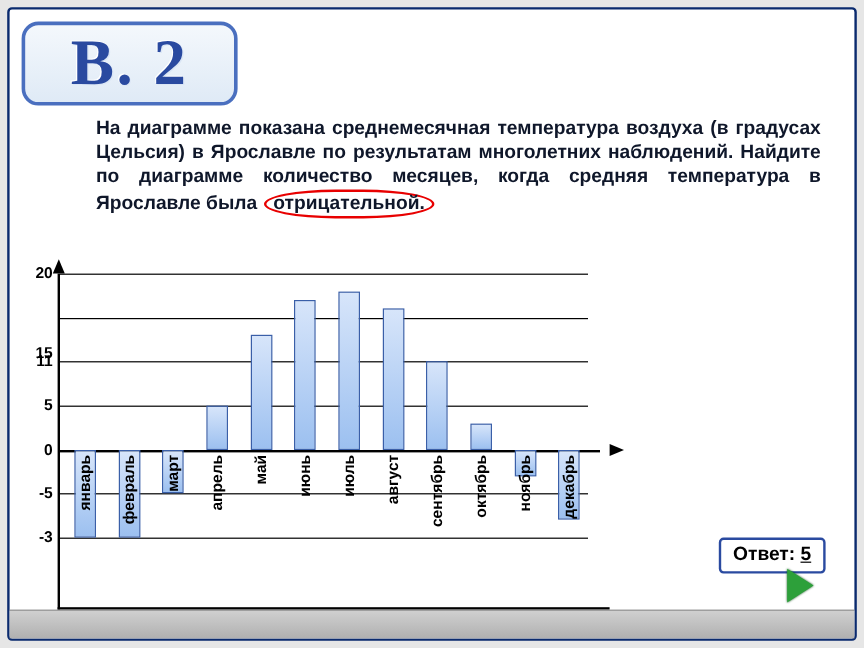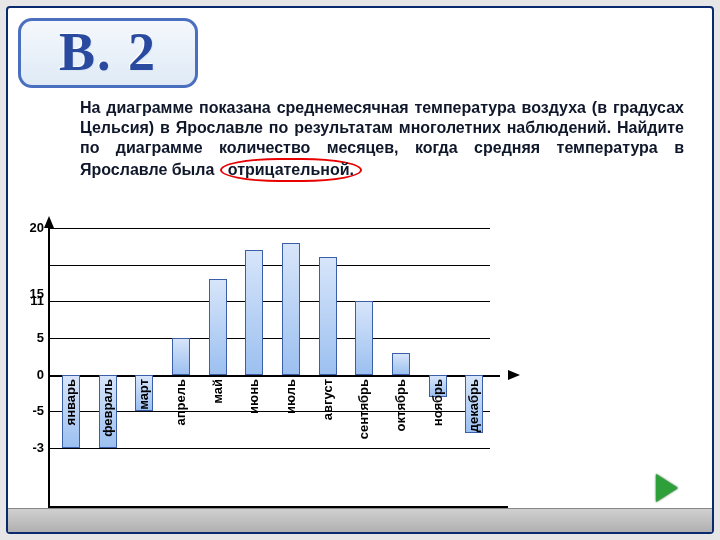--- a/index.html
+++ b/index.html
@@ -158,17 +158,21 @@
         <div class="month" style="left: 306.333px; top: 150.667px;">сентябрь</div>
         <div class="bar" style="left: 342px; top: 124.667px; height: 22px;"></div>
         <div class="month" style="left: 343px; top: 150.667px;">октябрь</div>
         <div class="bar" style="left: 378.667px; top: 146.667px; height: 22px;"></div>
         <div class="month" style="left: 379.667px; top: 150.667px;">ноябрь</div>
         <div class="bar" style="left: 415.333px; top: 146.667px; height: 58.6667px;"></div>
         <div class="month" style="left: 416.333px; top: 150.667px;">декабрь</div>
       </div>
   </div>
 
+  <div class="answer-box">
+    <span>Ответ:</span>
+    <span class="val">5</span>
+  </div>
 
   <div class="nav-arrow"></div>
 
   <div class="footer"></div>
 </div>
 
 </body></html>

